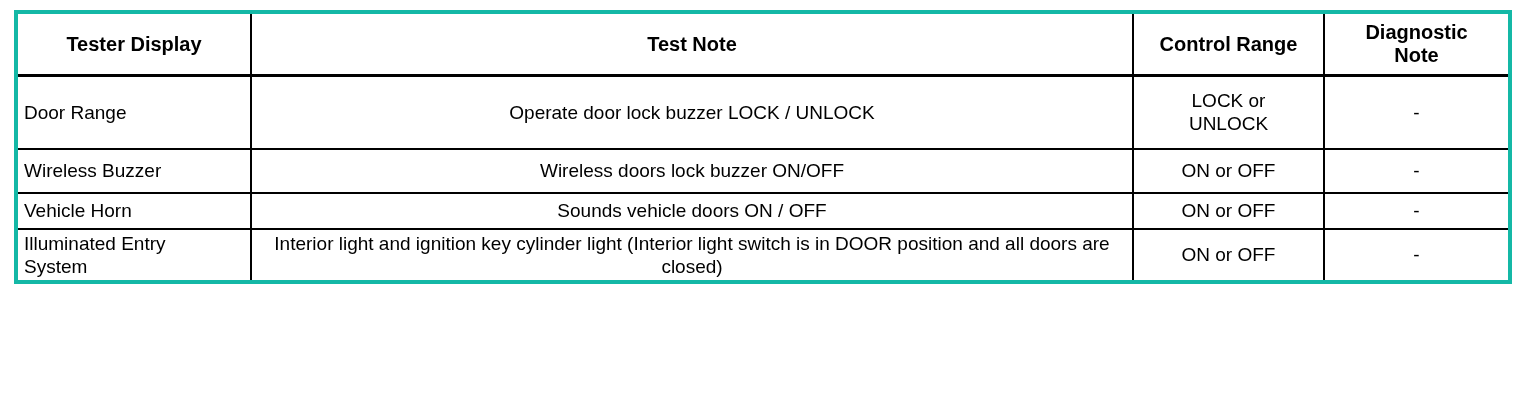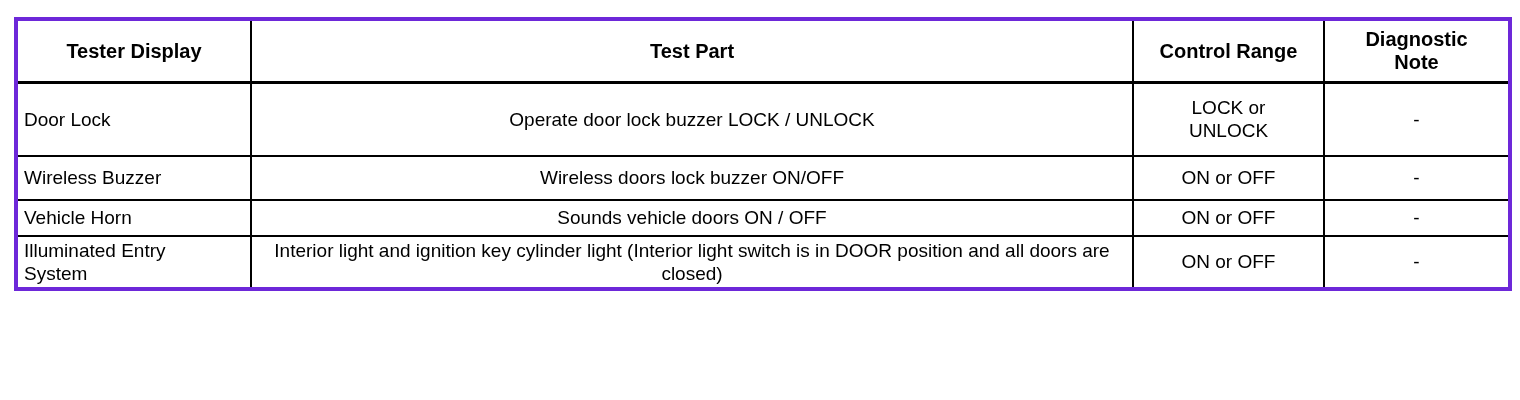--- a/index.html
+++ b/index.html
@@ -11,26 +11,26 @@
     position: relative;
     width: 1520px;
     height: 400px;
     background: #ffffff;
     font-family: "Liberation Sans", "DejaVu Sans", sans-serif;
     color: #000000;
   }
   table.diag {
     position: absolute;
     left: 14px;
-    top: 17px;
+    top: 10px;
     width: 1494px;
     border-collapse: collapse;
     table-layout: fixed;
     background: #ffffff;
-    border: 4px solid #6d28d9;
+    border: 4px solid #14b8a6;
   }
   col.c1 { width: 235px; }
   col.c2 { width: 882px; }
   col.c3 { width: 191px; }
   col.c4 { width: 186px; }
 
   th, td {
     border: 2px solid #000000;
     padding: 2px 4px;
     vertical-align: middle;
@@ -74,28 +74,28 @@
   <table class="diag">
     <colgroup>
       <col class="c1">
         <col class="c2">
         <col class="c3">
         <col class="c4">
     </colgroup>
     <thead>
       <tr>
         <th><span class="wrap">Tester Display</span></th>
-        <th><span class="wrap">Test Part</span></th>
+        <th><span class="wrap">Test Note</span></th>
         <th><span class="wrap">Control Range</span></th>
         <th><span class="wrap wrap-note">Diagnostic Note</span></th>
       </tr>
     </thead>
     <tbody>
         <tr>
-    <td class="c1"><span class="wrap">Door Lock</span></td>
+    <td class="c1"><span class="wrap">Door Range</span></td>
     <td class="c2"><span class="wrap">Operate door lock buzzer LOCK / UNLOCK</span></td>
     <td class="c3"><span class="wrap">LOCK or UNLOCK</span></td>
     <td class="c4"><span class="wrap">-</span></td>
   </tr>
         <tr>
     <td class="c1"><span class="wrap">Wireless Buzzer</span></td>
     <td class="c2"><span class="wrap">Wireless doors lock buzzer ON/OFF</span></td>
     <td class="c3"><span class="wrap">ON or OFF</span></td>
     <td class="c4"><span class="wrap">-</span></td>
   </tr>

